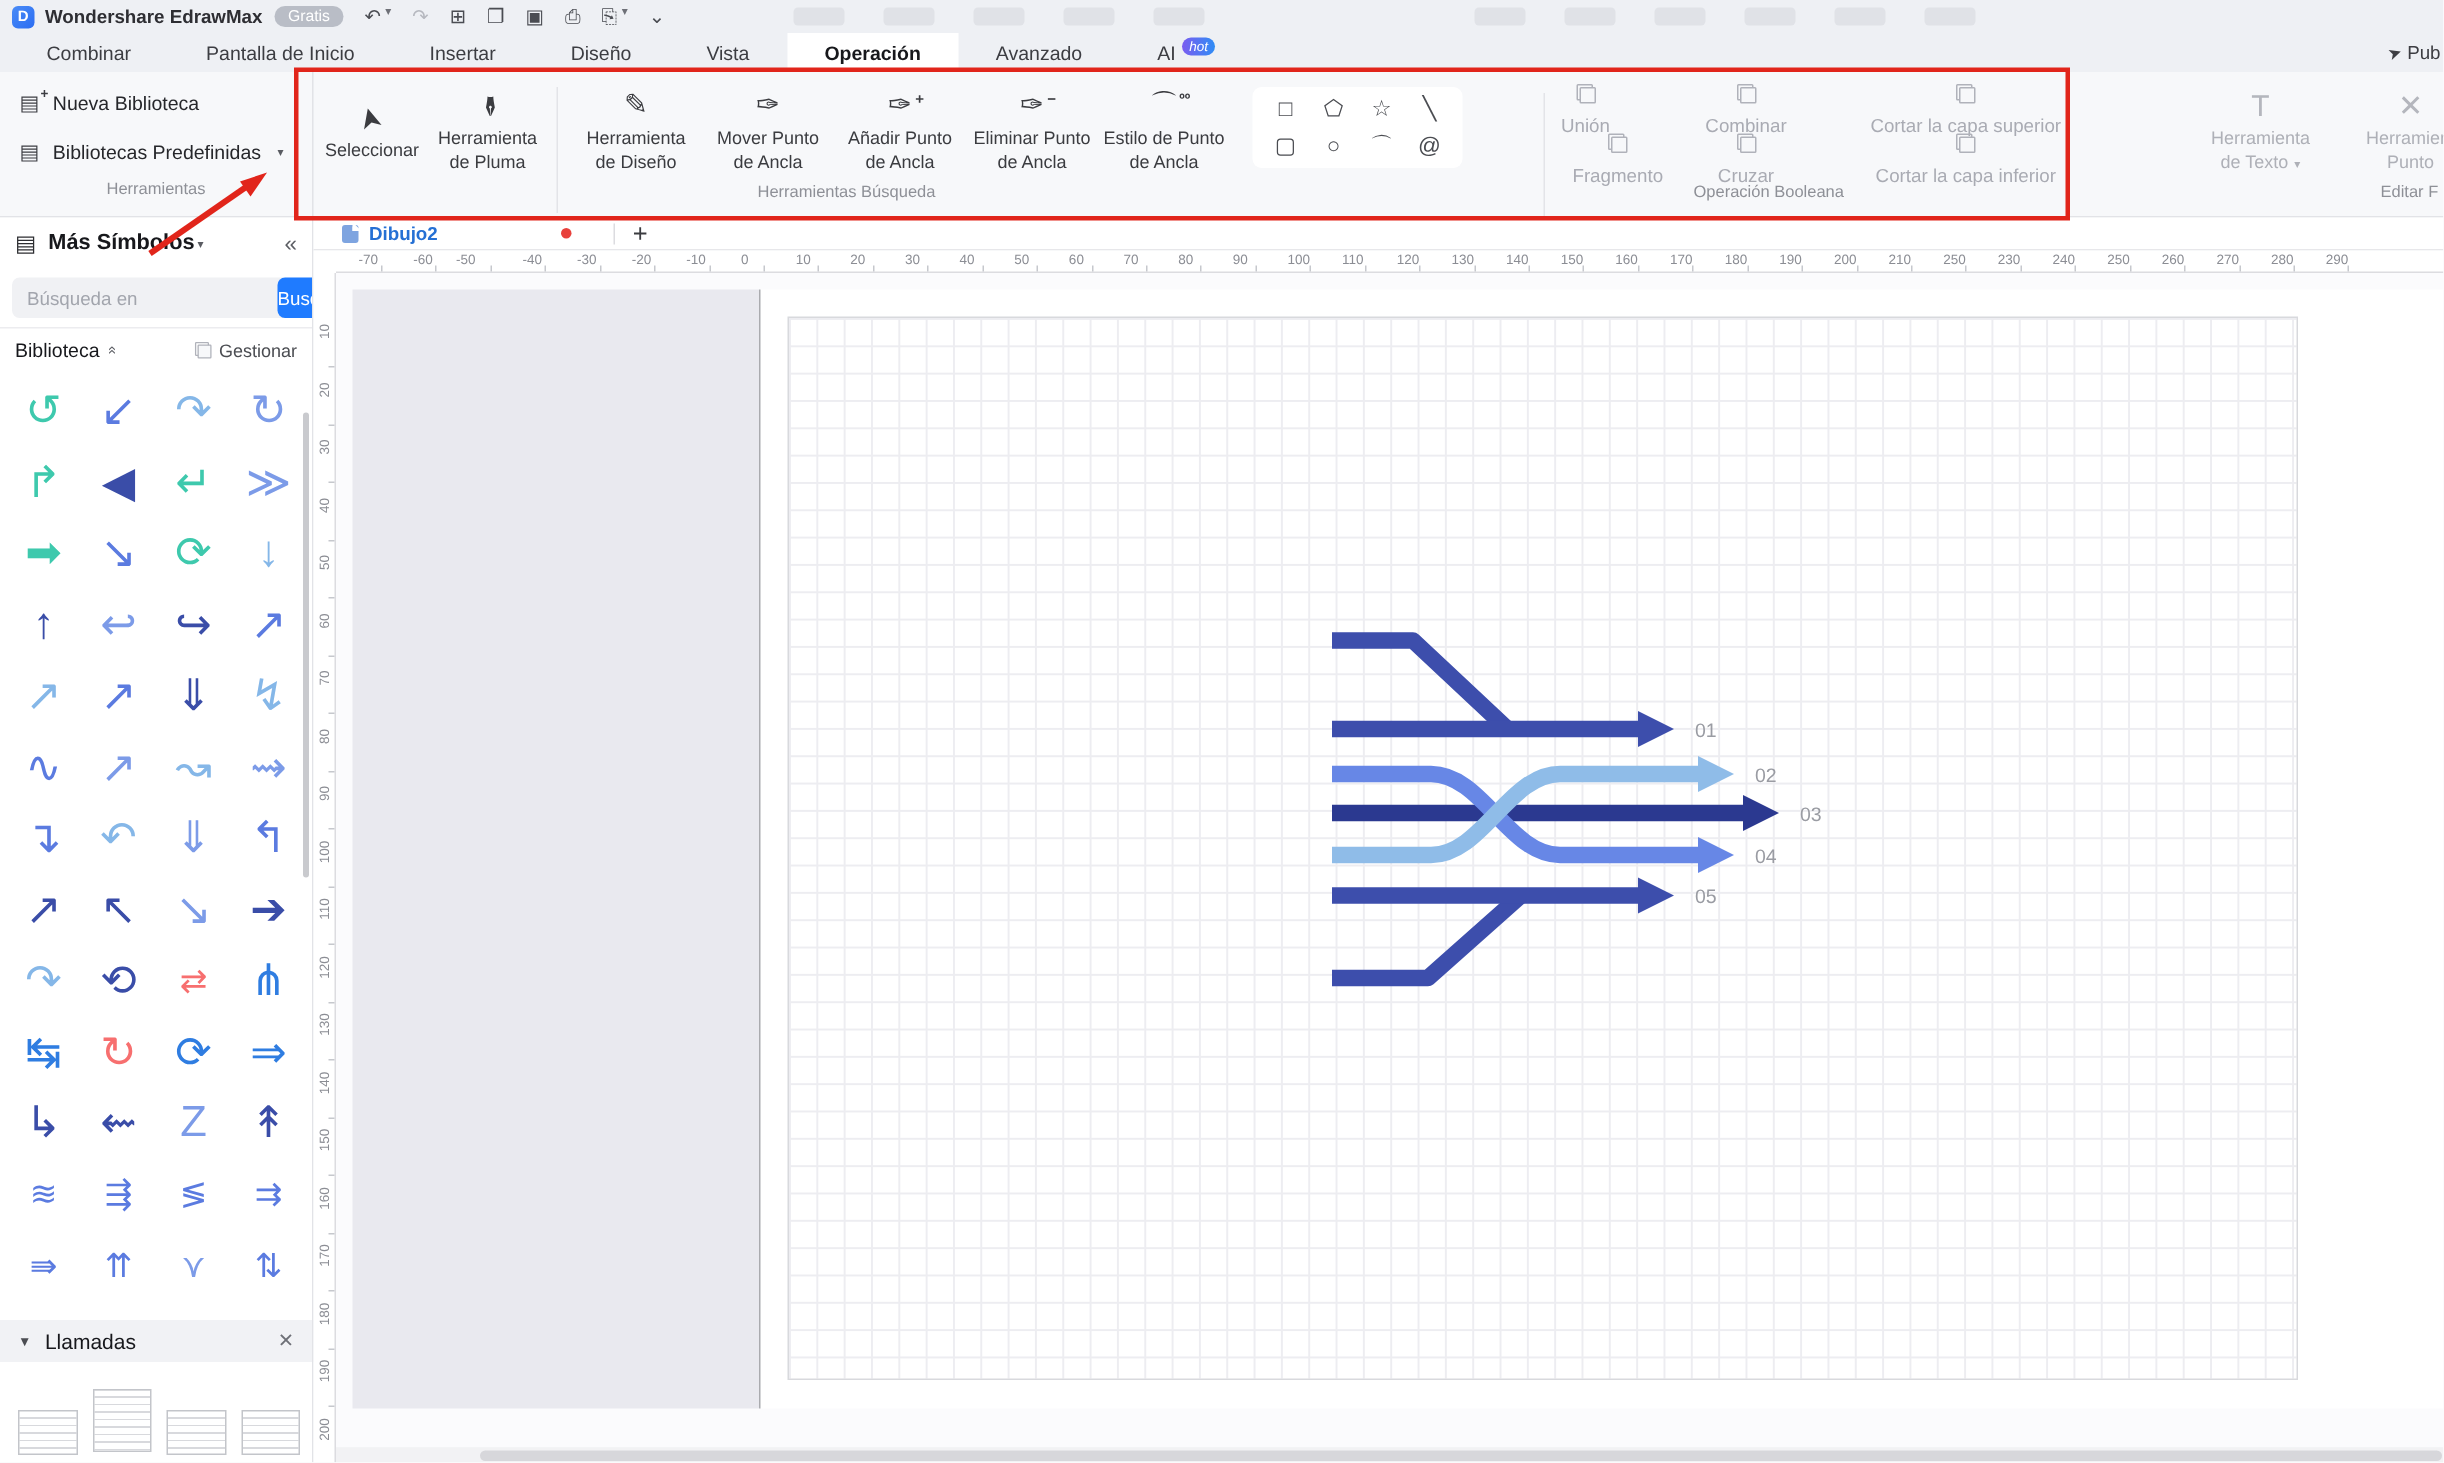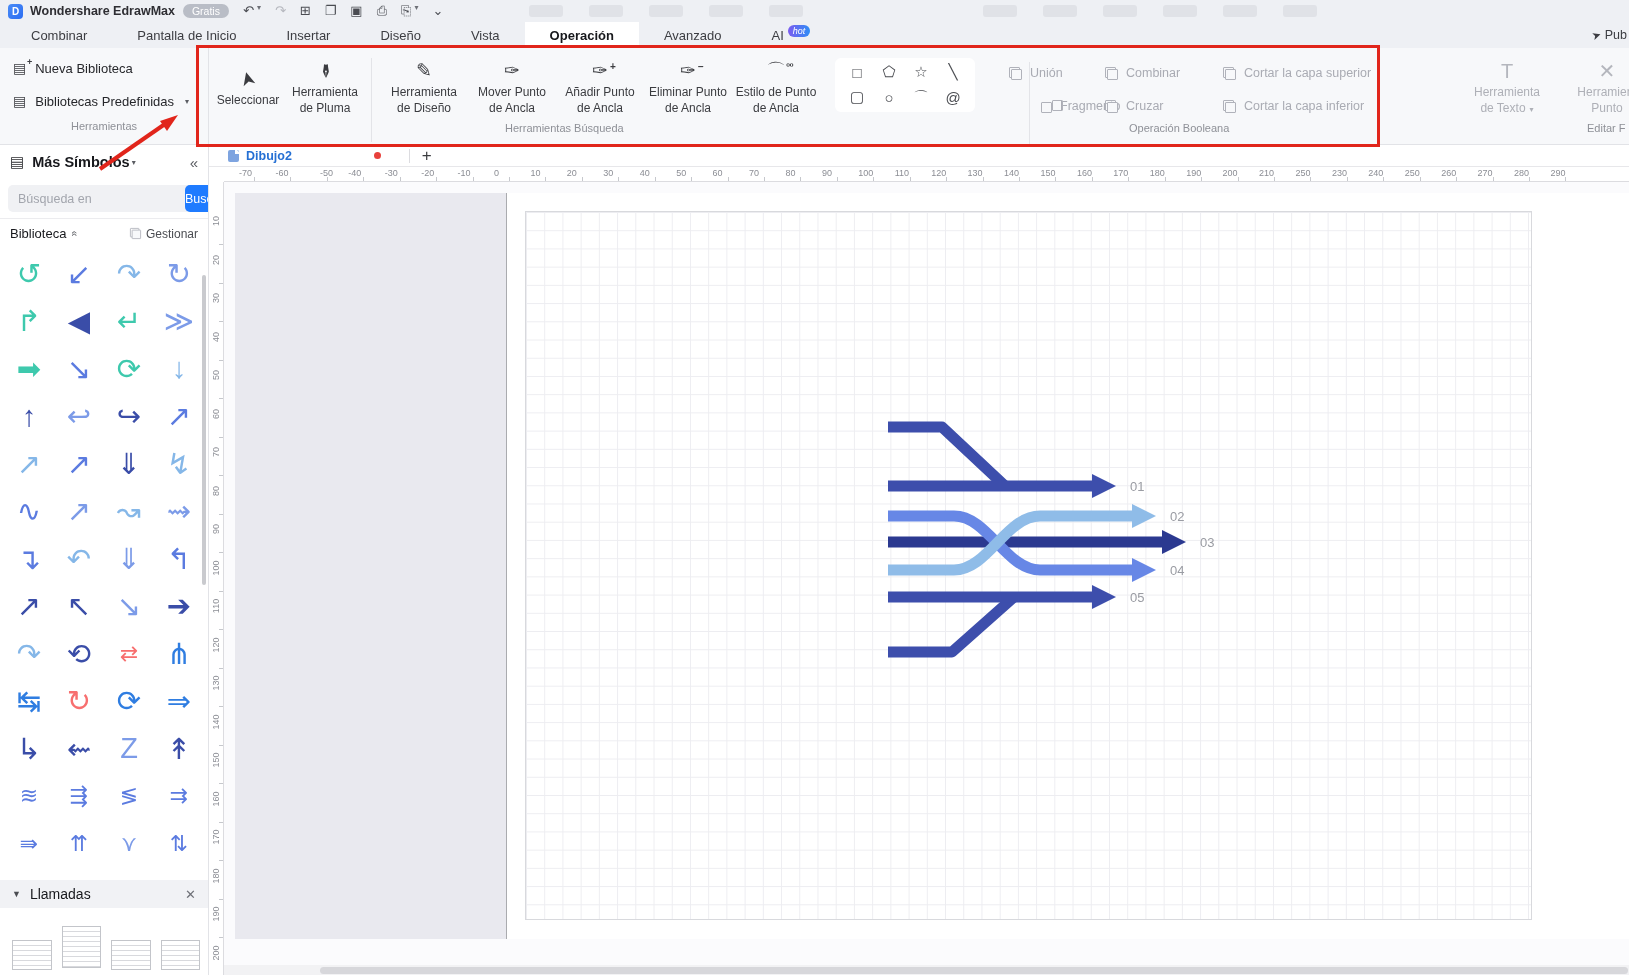--- a/index.html
+++ b/index.html
@@ -34,21 +34,21 @@
   .tool.first { width:66px; padding-top:12px; }
   .tool .tic { position:relative; display:inline-block; font-size:19px; color:#3b3c40; height:26px; line-height:26px; }
   .tool .tic .sup { position:absolute; top:-4px; right:-8px; font-size:10px; font-weight:bold; }
   .tool .tl { font-size:12px; color:#3b3c40; line-height:16px; }
   .vsep { width:1px; height:84px; background:#e3e4e8; margin:4px 8px 0 2px; }
   #shape-panel { position:absolute; left:626px; top:10px; width:140px; height:54px; background:#fff; border-radius:6px; display:grid; grid-template-columns:repeat(4,1fr); align-items:center; justify-items:center; padding:2px 6px; }
   .shp { font-size:15px; color:#4b4d52; cursor:default; }
   .grp-label { position:absolute; font-size:11px; color:#8e9097; }
   #bool { position:absolute; left:800px; top:10px; }
   .boolrow { display:flex; align-items:center; height:30px; margin-bottom:3px; }
-  .boolitem { display:flex; align-items:center; gap:8px; font-size:12.5px; color:#a9abb3; cursor:default; }
+  .boolitem { display:flex; align-items:center; gap:8px; font-size:12.5px; color:#a9abb3; cursor:default;flex-direction:column; }
   .bi { position:relative; width:13px; height:13px; display:inline-block; }
   .bi::before,.bi::after { content:""; position:absolute; width:9px; height:9px; border:1.4px solid #b0b2ba; border-radius:1px; }
   .bi::before { left:0; top:0; } .bi::after { right:0; bottom:0; background:#f7f8fa; }
   #right-tools { position:absolute; left:1248px; top:6px; display:flex; }
   .rtool { width:100px; padding-top:4px; text-align:center; color:#aeb0b7; }
   .rtool .tic { font-size:20px; height:26px; line-height:26px; color:#b4b6bd; }
   .rtool .tl { font-size:12px; line-height:16px; }
   .rtool .car { font-size:8px; margin-left:4px; }
 
   
@@ -368,21 +368,21 @@
     <div id="tab-sep"></div>
     <span id="newtab">+</span>
   </div>
 
   <div id="corner"></div>
   <div id="hruler">
       <span class="htick" style="left: 15px;">-70</span>
       <span class="htickmark" style="left: 30px;"></span>
       <span class="htick" style="left: 51.43px;">-60</span>
       <span class="htickmark" style="left: 66.43px;"></span>
-      <span class="htick" style="left: 96px;">-50</span>
+      <span class="htick" style="left: 80px;">-50</span>
       <span class="htickmark" style="left: 102.86px;"></span>
       <span class="htick" style="left: 124.29px;">-40</span>
       <span class="htickmark" style="left: 139.29px;"></span>
       <span class="htick" style="left: 160.72px;">-30</span>
       <span class="htickmark" style="left: 175.72px;"></span>
       <span class="htick" style="left: 197.15px;">-20</span>
       <span class="htickmark" style="left: 212.15px;"></span>
       <span class="htick" style="left: 233.58px;">-10</span>
       <span class="htickmark" style="left: 248.58px;"></span>
       <span class="htick" style="left: 270.01px;">0</span>

